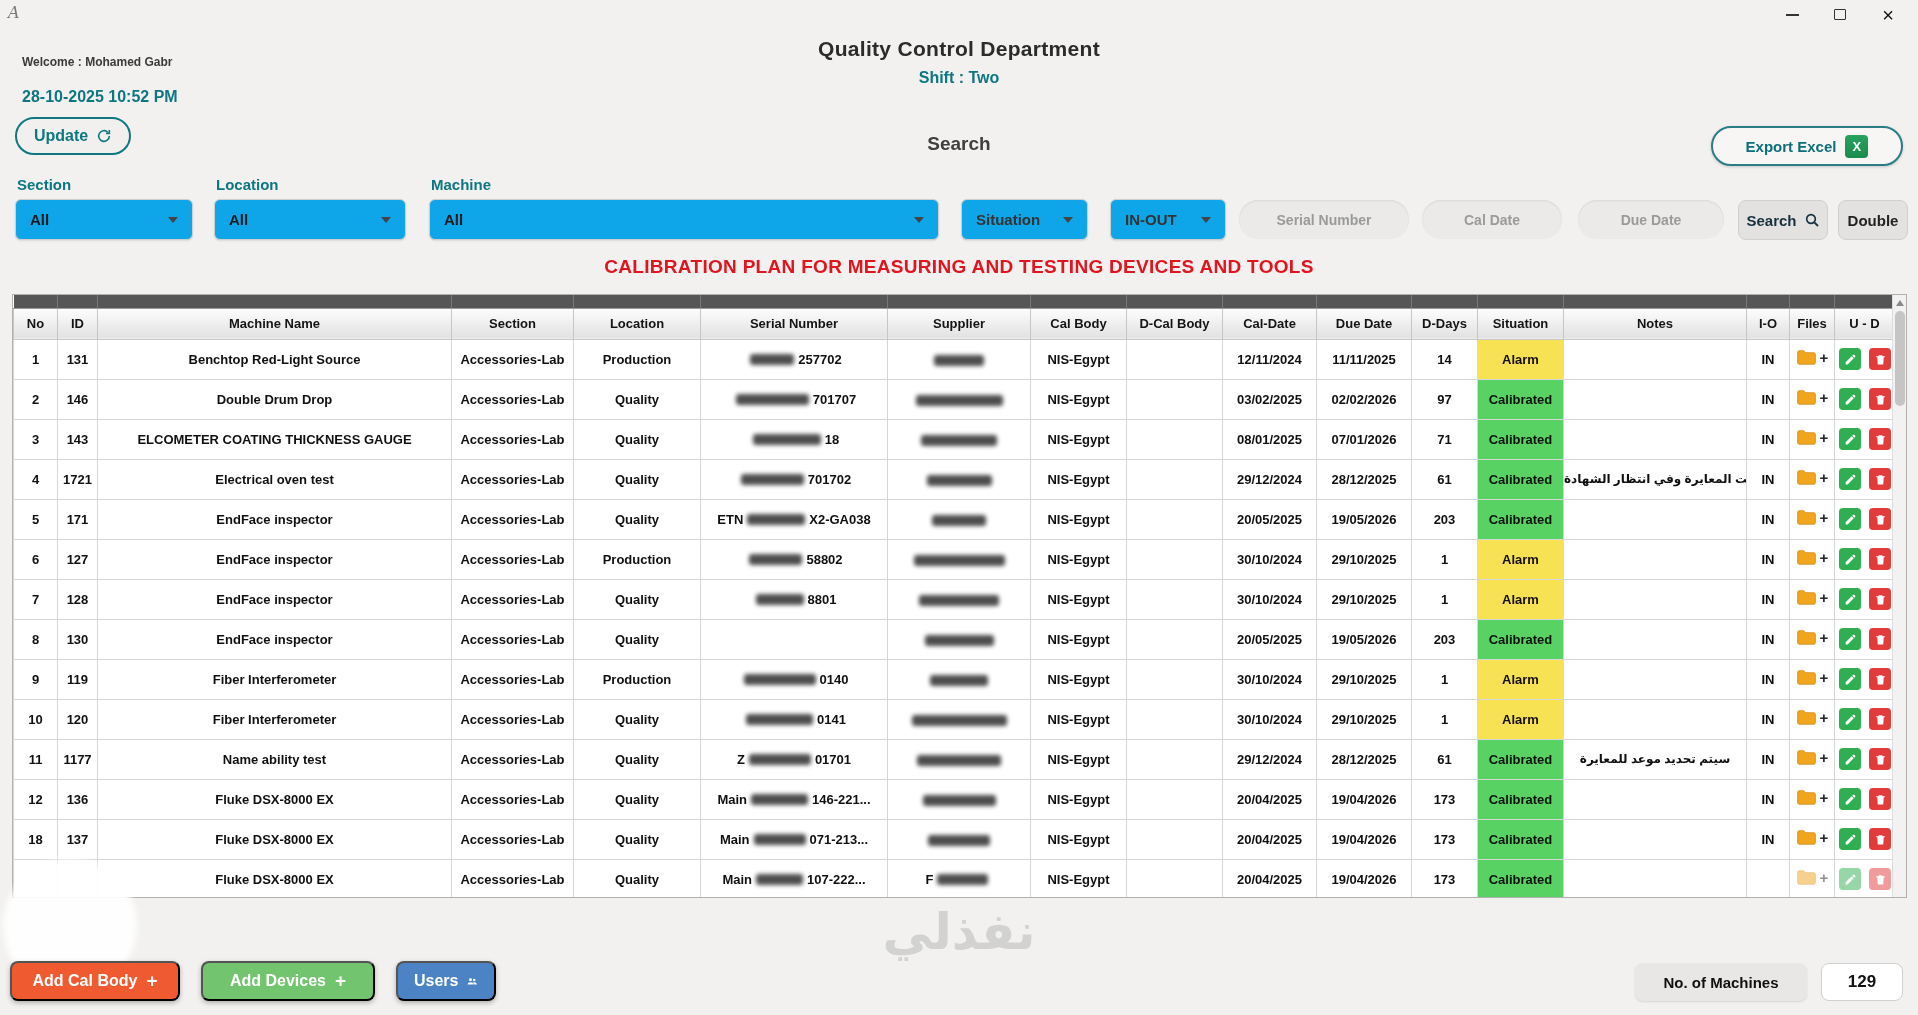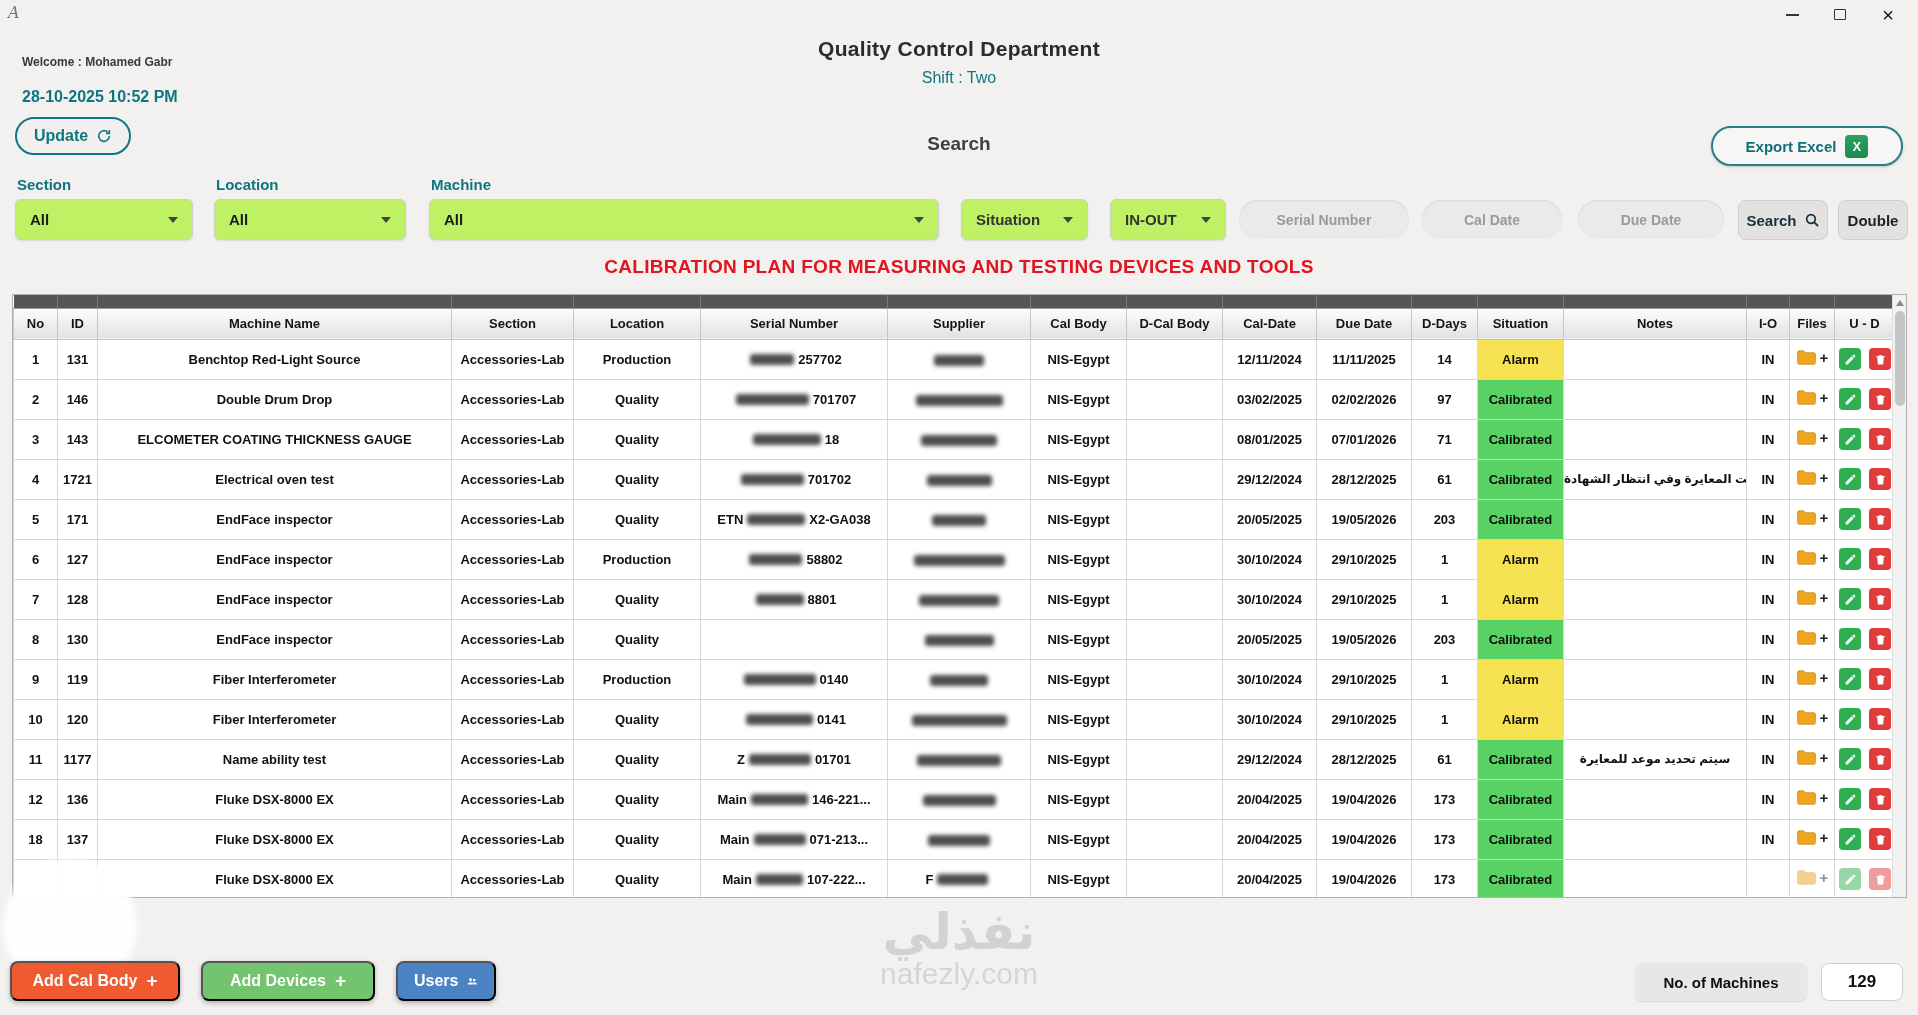--- a/index.html
+++ b/index.html
@@ -13,33 +13,33 @@
   .app-icon{position:absolute;left:8px;top:3px;font-family:"DejaVu Serif",serif;font-style:italic;font-size:16px;color:#777}
   .win-controls{position:absolute;right:6px;top:0;display:flex}
   .win-btn{width:48px;height:29px;display:flex;align-items:center;justify-content:center;cursor:pointer}
   .min-glyph{width:13px;height:2px;background:#333}
   .max-glyph{width:12px;height:11px;border:1.6px solid #333;border-radius:1px}
   .close-glyph{font-size:20px;line-height:1;color:#111}
   
   .welcome{position:absolute;left:22px;top:55px;font-size:12px;font-weight:bold;color:#3a3a3a}
   .datetime{position:absolute;left:22px;top:88px;font-size:16px;font-weight:bold;color:#0d7680}
   .page-title{position:absolute;left:0;width:100%;top:37px;text-align:center;font-size:21px;font-weight:bold;color:#2b2b2b;letter-spacing:.3px}
-  .shift{position:absolute;left:0;width:100%;top:69px;text-align:center;font-size:16px;font-weight:normal;color:#0d7680}
+  .shift{position:absolute;left:0;width:100%;top:69px;text-align:center;font-size:16px;font-weight:bold;color:#0d7680}
   .search-heading{position:absolute;left:0;width:100%;top:133px;text-align:center;font-size:19px;font-weight:bold;color:#3f3f3f}
   .update-btn{position:absolute;left:15px;top:117px;height:38px;padding:0 17px;display:flex;align-items:center;gap:8px;
     background:#f1f0ee;border:2px solid #0e7780;border-radius:19px;color:#0e7780;font-weight:bold;font-size:16px;cursor:pointer}
   .export-btn{position:absolute;left:1711px;top:126px;width:192px;height:40px;display:flex;align-items:center;justify-content:center;gap:9px;
     background:#f7f6f4;border:2px solid #2a7d86;border-radius:20px;color:#0e6f78;font-weight:bold;font-size:15px;cursor:pointer;
     box-shadow:0 1px 3px rgba(0,0,0,.18)}
   .excel-icon{width:23px;height:23px;border-radius:4px;background:linear-gradient(#27a35f,#1c8a4e);color:#fff;font-weight:bold;font-size:13px;
     display:flex;align-items:center;justify-content:center}
   
   .flabel{position:absolute;top:176px;font-size:15px;font-weight:bold;color:#0d7680}
   #lb-section{left:17px}#lb-location{left:216px}#lb-machine{left:431px}
-  .dd{position:absolute;top:199px;height:41px;background:#bef264;border:1px solid #cfcfcf;border-radius:6px;
+  .dd{position:absolute;top:199px;height:41px;background:#0ea5e9;border:1px solid #cfcfcf;border-radius:6px;
     display:flex;align-items:center;padding:0 14px;font-weight:bold;font-size:15px;color:#1b1b1b;cursor:pointer;
     box-shadow:0 1px 2px rgba(0,0,0,.10)}
   #dd-section{left:15px;width:178px}
   #dd-location{left:214px;width:192px}
   #dd-machine{left:429px;width:510px}
   #dd-situation{left:961px;width:127px;color:#333}
   #dd-inout{left:1110px;width:116px;color:#333}
   .caret{margin-left:auto;width:0;height:0;border-left:5px solid transparent;border-right:5px solid transparent;border-top:6px solid #444}
   .pill{position:absolute;top:200px;height:39px;background:#ebeae8;border:none;border-radius:19px;text-align:center;
     font-family:inherit;font-weight:bold;font-size:14px;color:#555;outline:none;box-shadow:inset 0 1px 2px rgba(0,0,0,.08)}
@@ -684,21 +684,20 @@
   <div class="vscroll">
     <div class="scroll-arrow"></div>
     <div class="scroll-thumb"></div>
   </div>
 </div>
 
 <div class="blob"></div>
 
 <div class="wm">
   <div class="ar">نفذلي</div>
-  <div class="en">nafezly.com</div>
 </div>
 
 <button class="foot-btn" id="btn-calplan">
   <span>Add Cal Body</span>
   <span class="plus-g">+</span>
 </button>
 <button class="foot-btn" id="btn-devices">
   <span>Add Devices</span>
   <span class="plus-g">+</span>
 </button>

